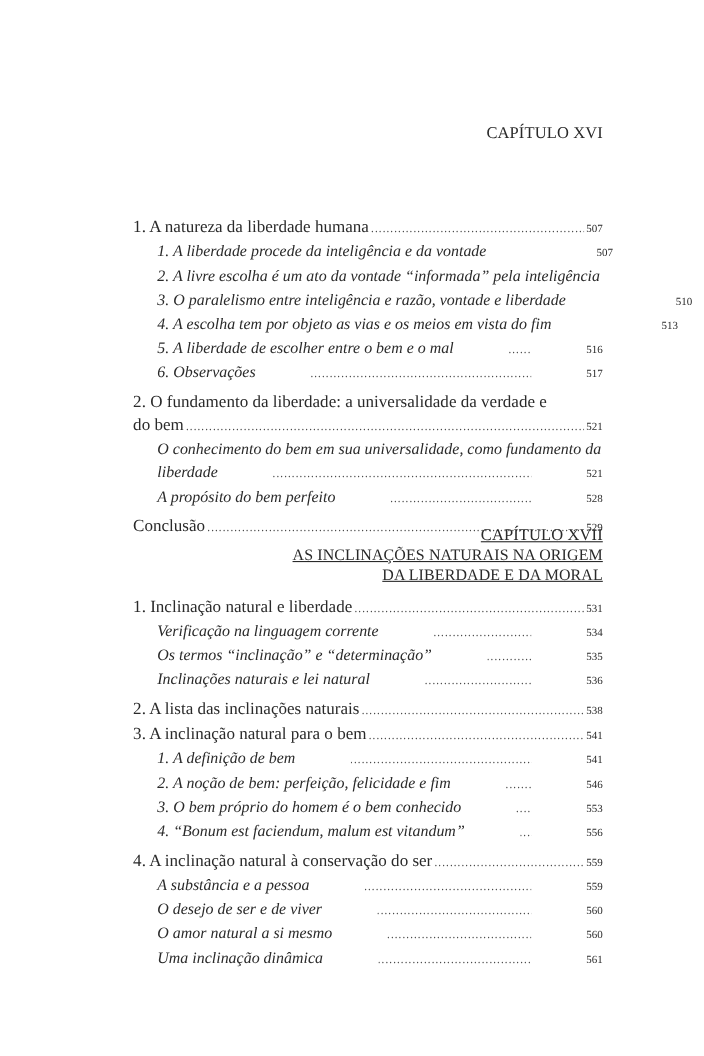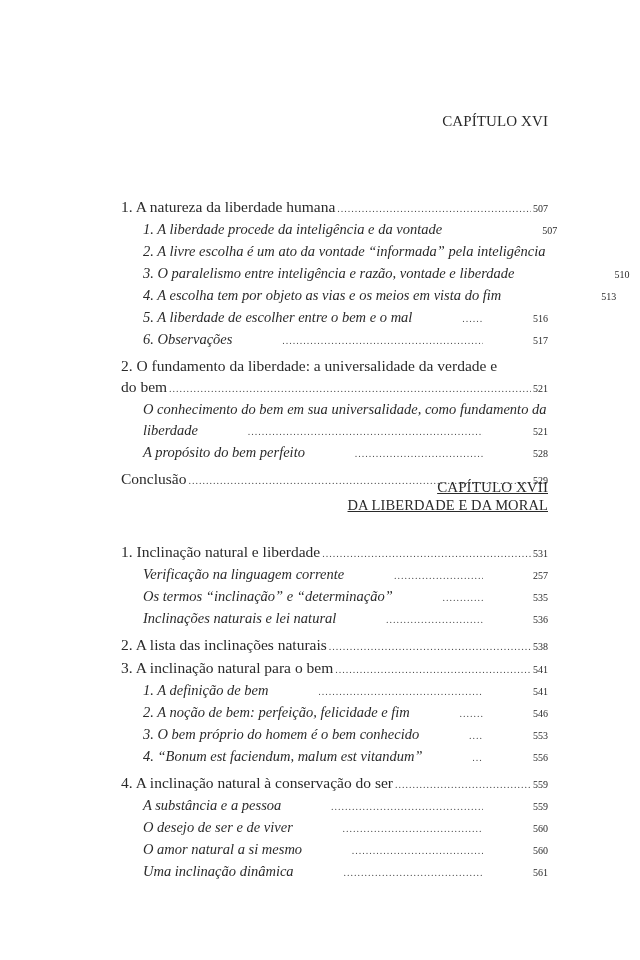--- a/index.html
+++ b/index.html
@@ -92,32 +92,33 @@
       <div class="gap"></div>
       <div class="row">
         <span class="title">Conclusão</span>
         <span class="leader"></span>
         <span class="page-no">529</span>
       </div>
     </div>
 
   <div id="ch17" class="chapter-head">
     <div class="num">CAPÍTULO XVII</div>
+    <div>AS INCLINAÇÕES NATURAIS NA ORIGEM</div>
     <div>DA LIBERDADE E DA MORAL</div>
   </div>
   <div id="toc17" class="toc">
       <div class="row">
         <span class="title">1. Inclinação natural e liberdade</span>
         <span class="leader"></span>
         <span class="page-no">531</span>
       </div>
       <div class="row sub">
         <span class="title">Verificação na linguagem corrente</span>
         <span class="leader"></span>
-        <span class="page-no">257</span>
+        <span class="page-no">534</span>
       </div>
       <div class="row sub">
         <span class="title">Os termos “inclinação” e “determinação”</span>
         <span class="leader"></span>
         <span class="page-no">535</span>
       </div>
       <div class="row sub">
         <span class="title">Inclinações naturais e lei natural</span>
         <span class="leader"></span>
         <span class="page-no">536</span>

